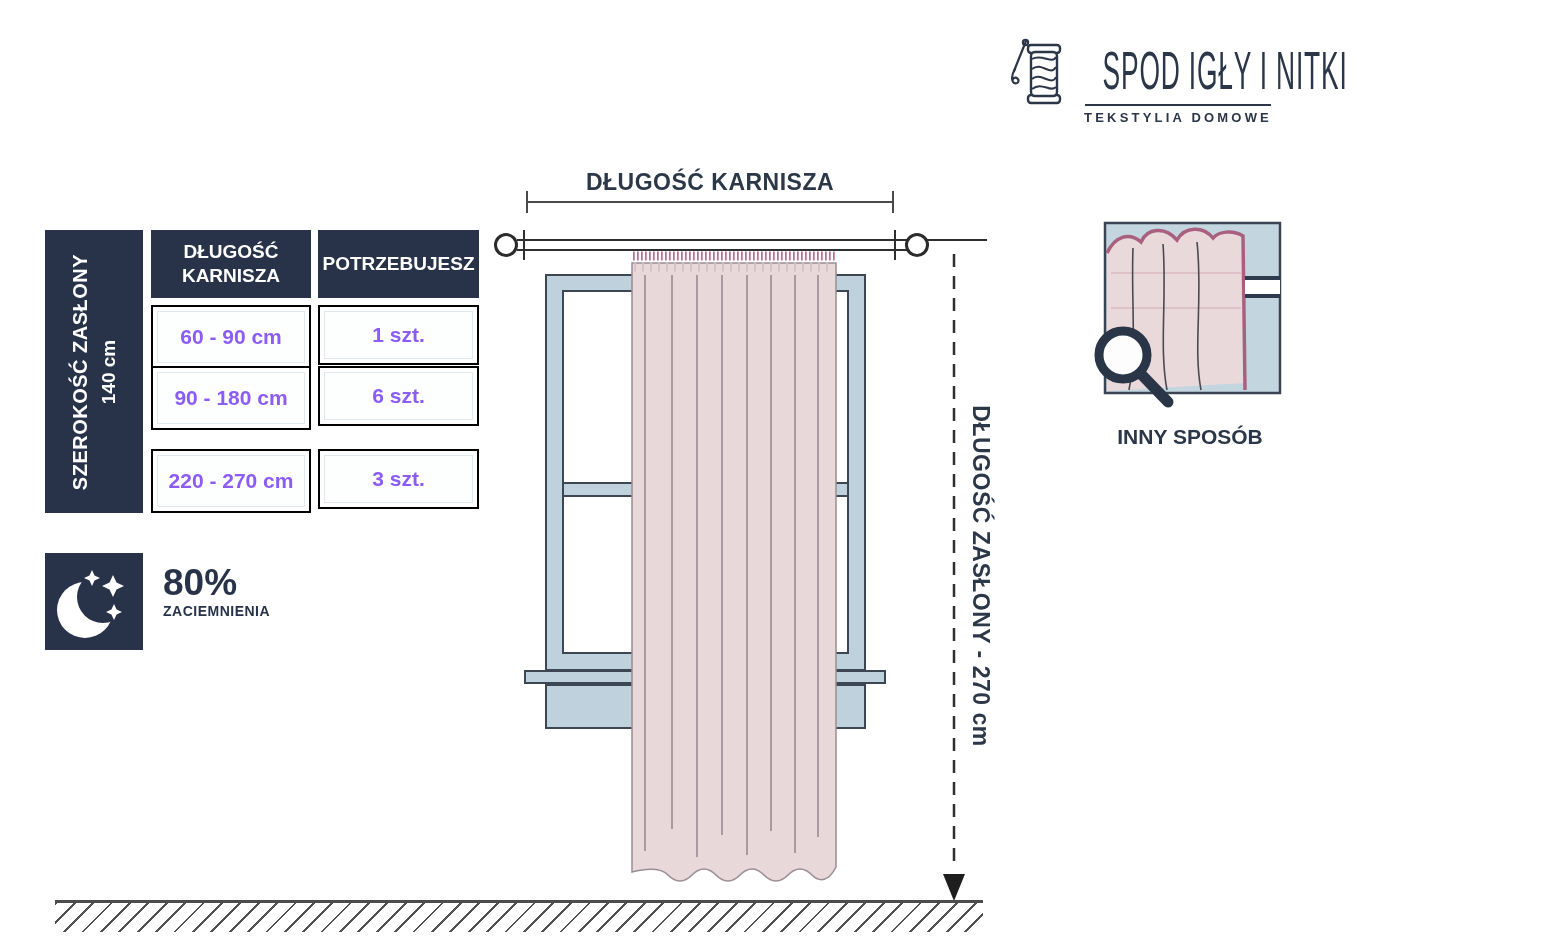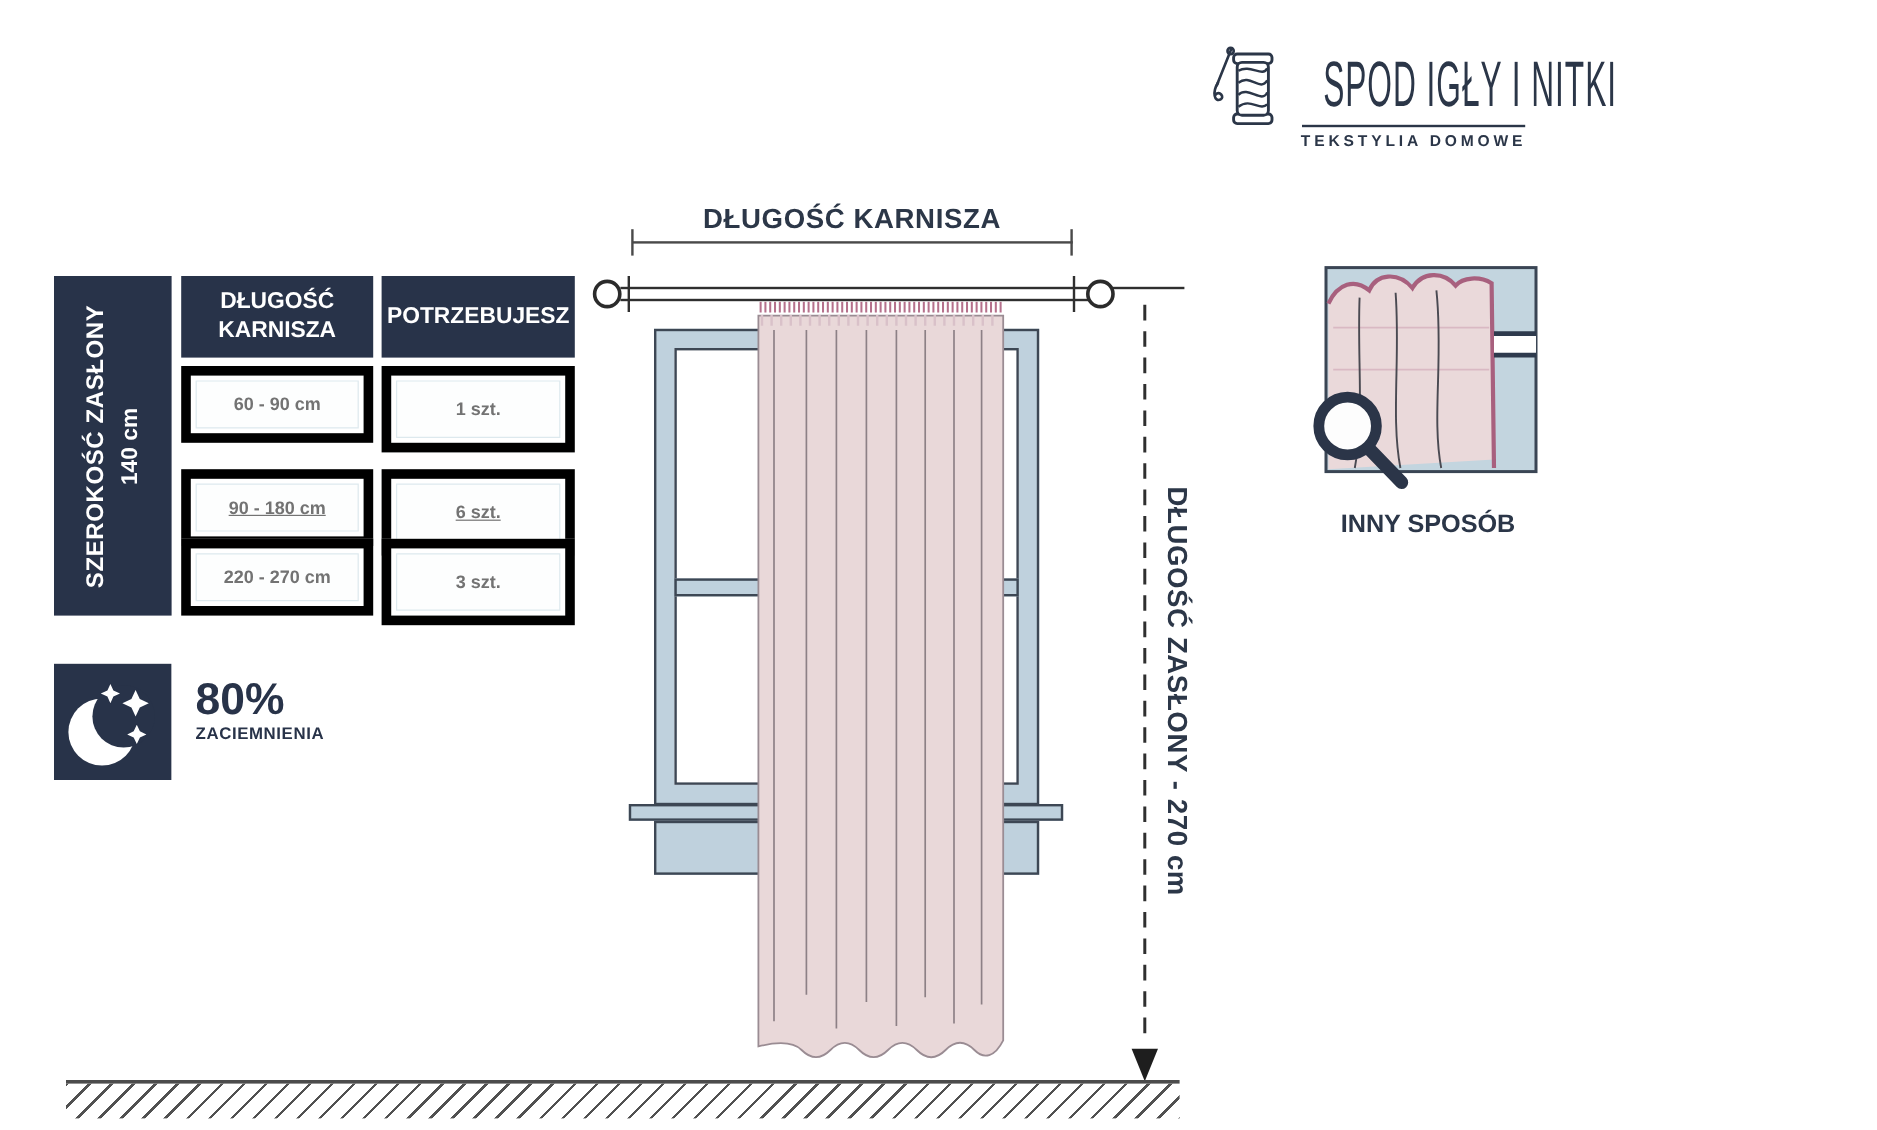--- a/index.html
+++ b/index.html
@@ -22,28 +22,28 @@
   .side-bar .l2 { font-size:19px; margin-top:6px; }
 
   .th {
     background:#283349; color:#fff; font-weight:bold; font-size:19px;
     display:flex; align-items:center; justify-content:center; text-align:center;
     line-height:1.25; padding:0 6px;
   }
   .th1 { left:151px; top:230px; width:160px; height:68px; }
   .th2 { left:318px; top:230px; width:161px; height:68px;text-align:center; }
   .td {
-    background:#fdfefe; border:8px solid #000000;
+    background:#fdfefe; border:2px solid #000000;
     box-shadow:inset 0 0 0 4px #ffffff, inset 0 0 0 5px #dde9ee;
-    color:#737373; font-weight:bold; font-size:15px;
+    color:#8b5cf6; font-weight:bold; font-size:21px;
     display:flex; align-items:center; justify-content:center;
   }
   .c1 { left:151px; width:160px; height:64px; }
-  .c2 { left:318px; width:161px; height:72px; }
-  .r1 { top:305px; } .r2 { top:391px;text-decoration:underline; } .r3 { top:449px; }
+  .c2 { left:318px; width:161px; height:60px; }
+  .r1 { top:305px; } .r2 { top:366px; } .r3 { top:449px; }
 
   
   .moon-box { left:45px; top:553px; }
   .blk-val { left:163px; top:562px; font-size:37px; font-weight:bold; }
   .blk-lab { left:163px; top:603px; font-size:14px; font-weight:bold; letter-spacing:.5px; }
 
   
   .diag-title { left:510px; top:169px; width:400px; text-align:center;
                 font-size:23px; font-weight:bold; letter-spacing:.5px; color:#2c3748; }
   .meas-line { left:527px; top:201px; width:367px; height:2px; background:#4a4a4a; }

